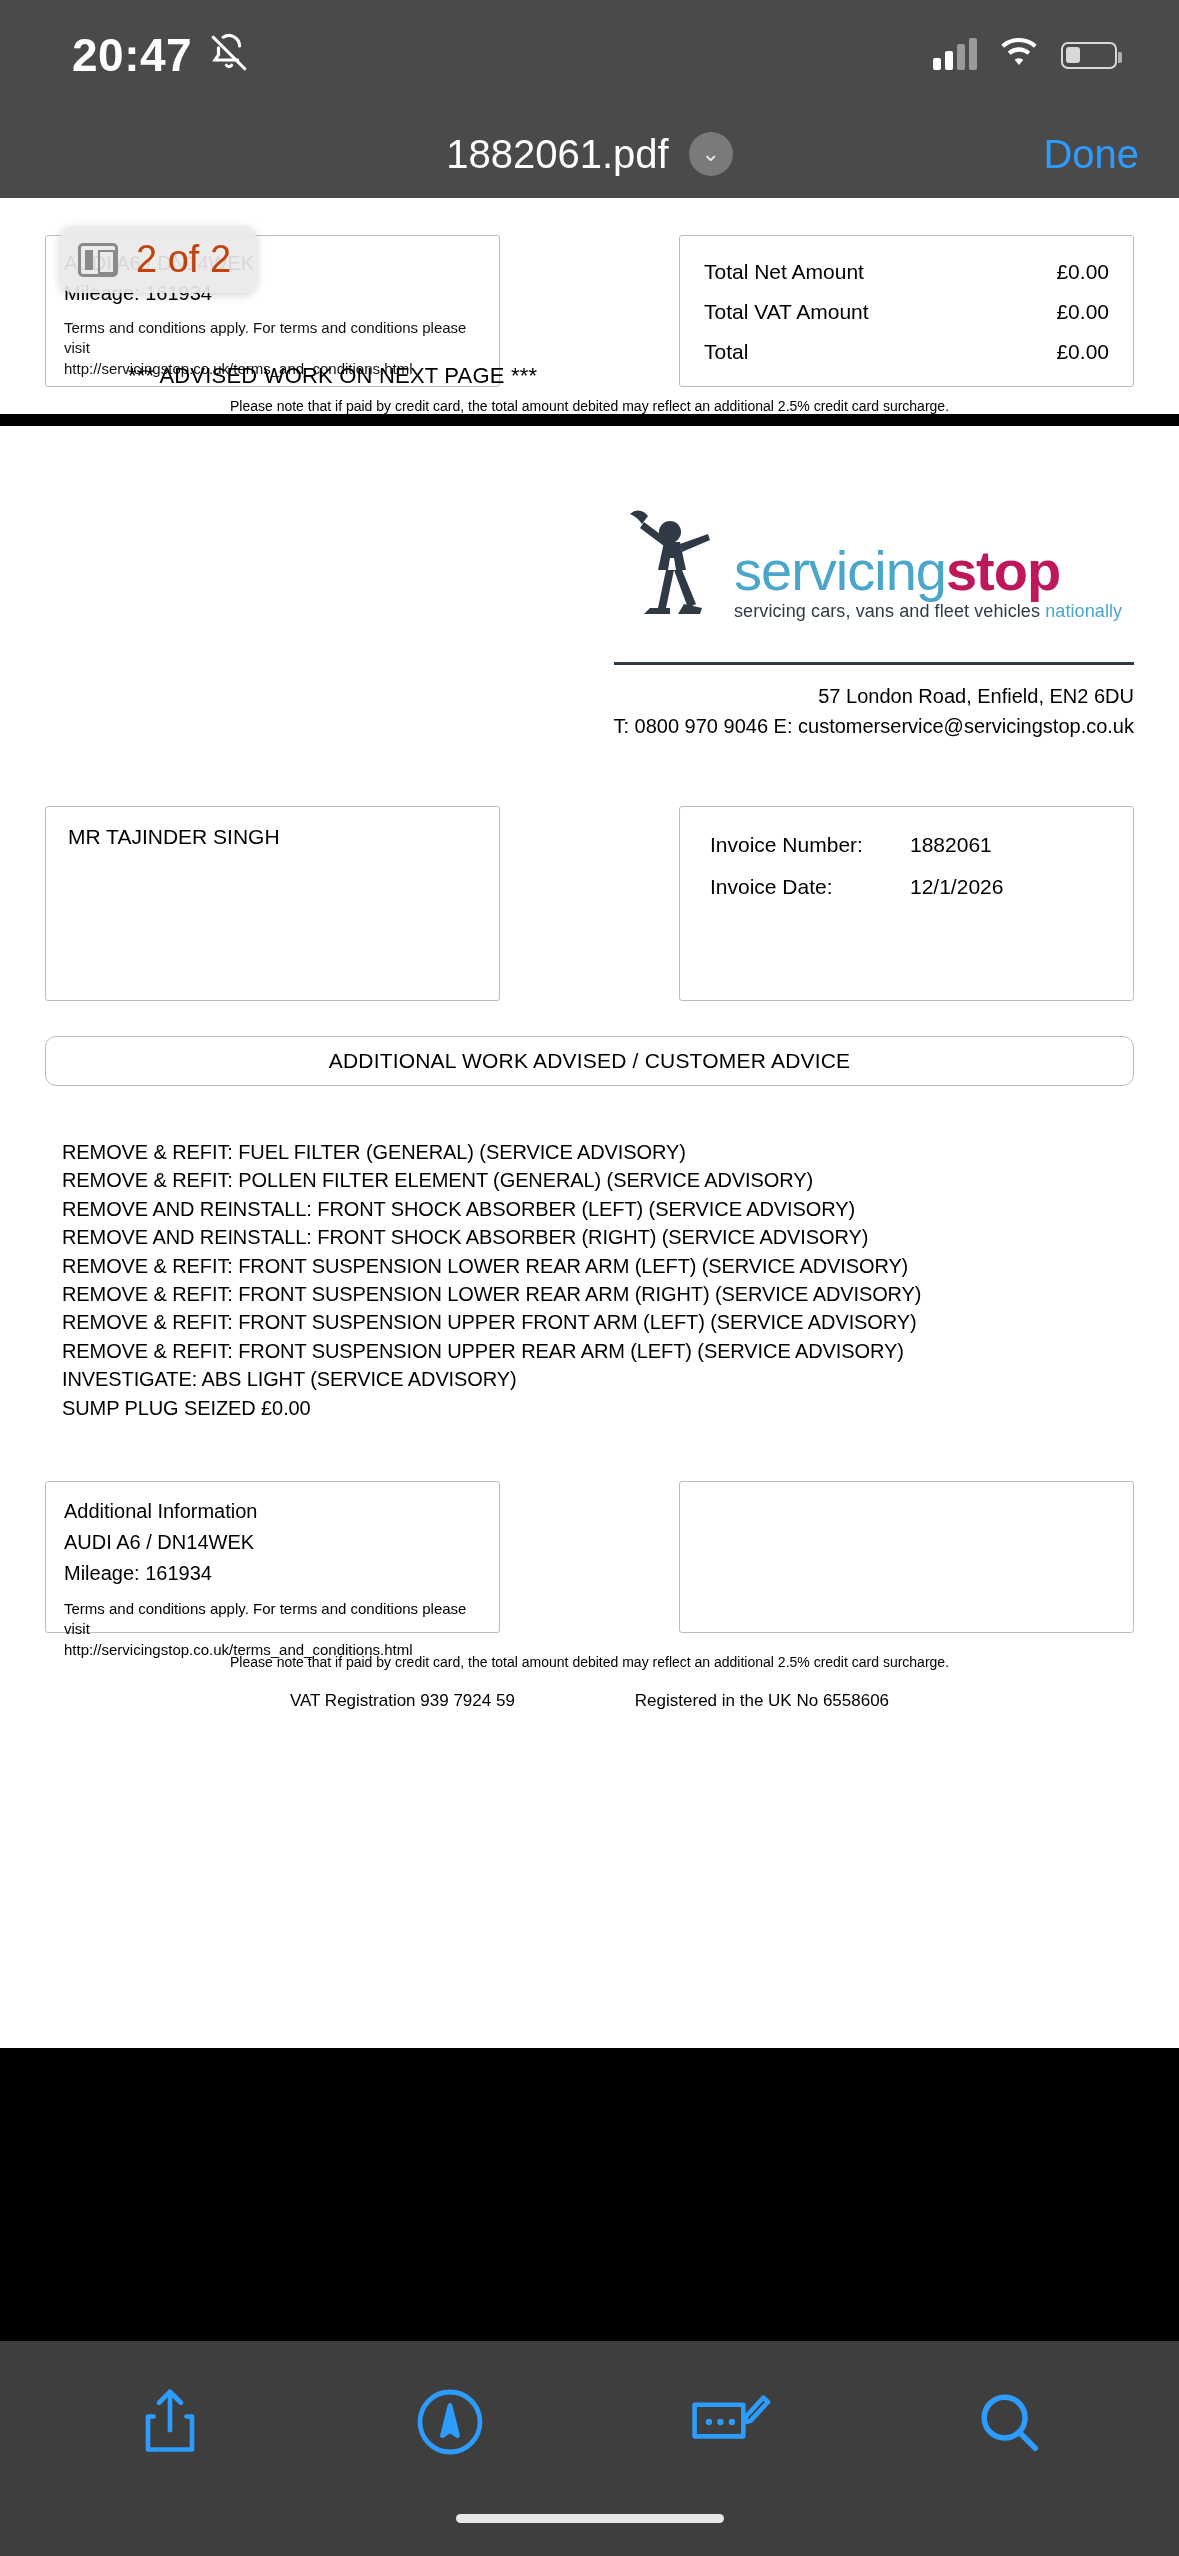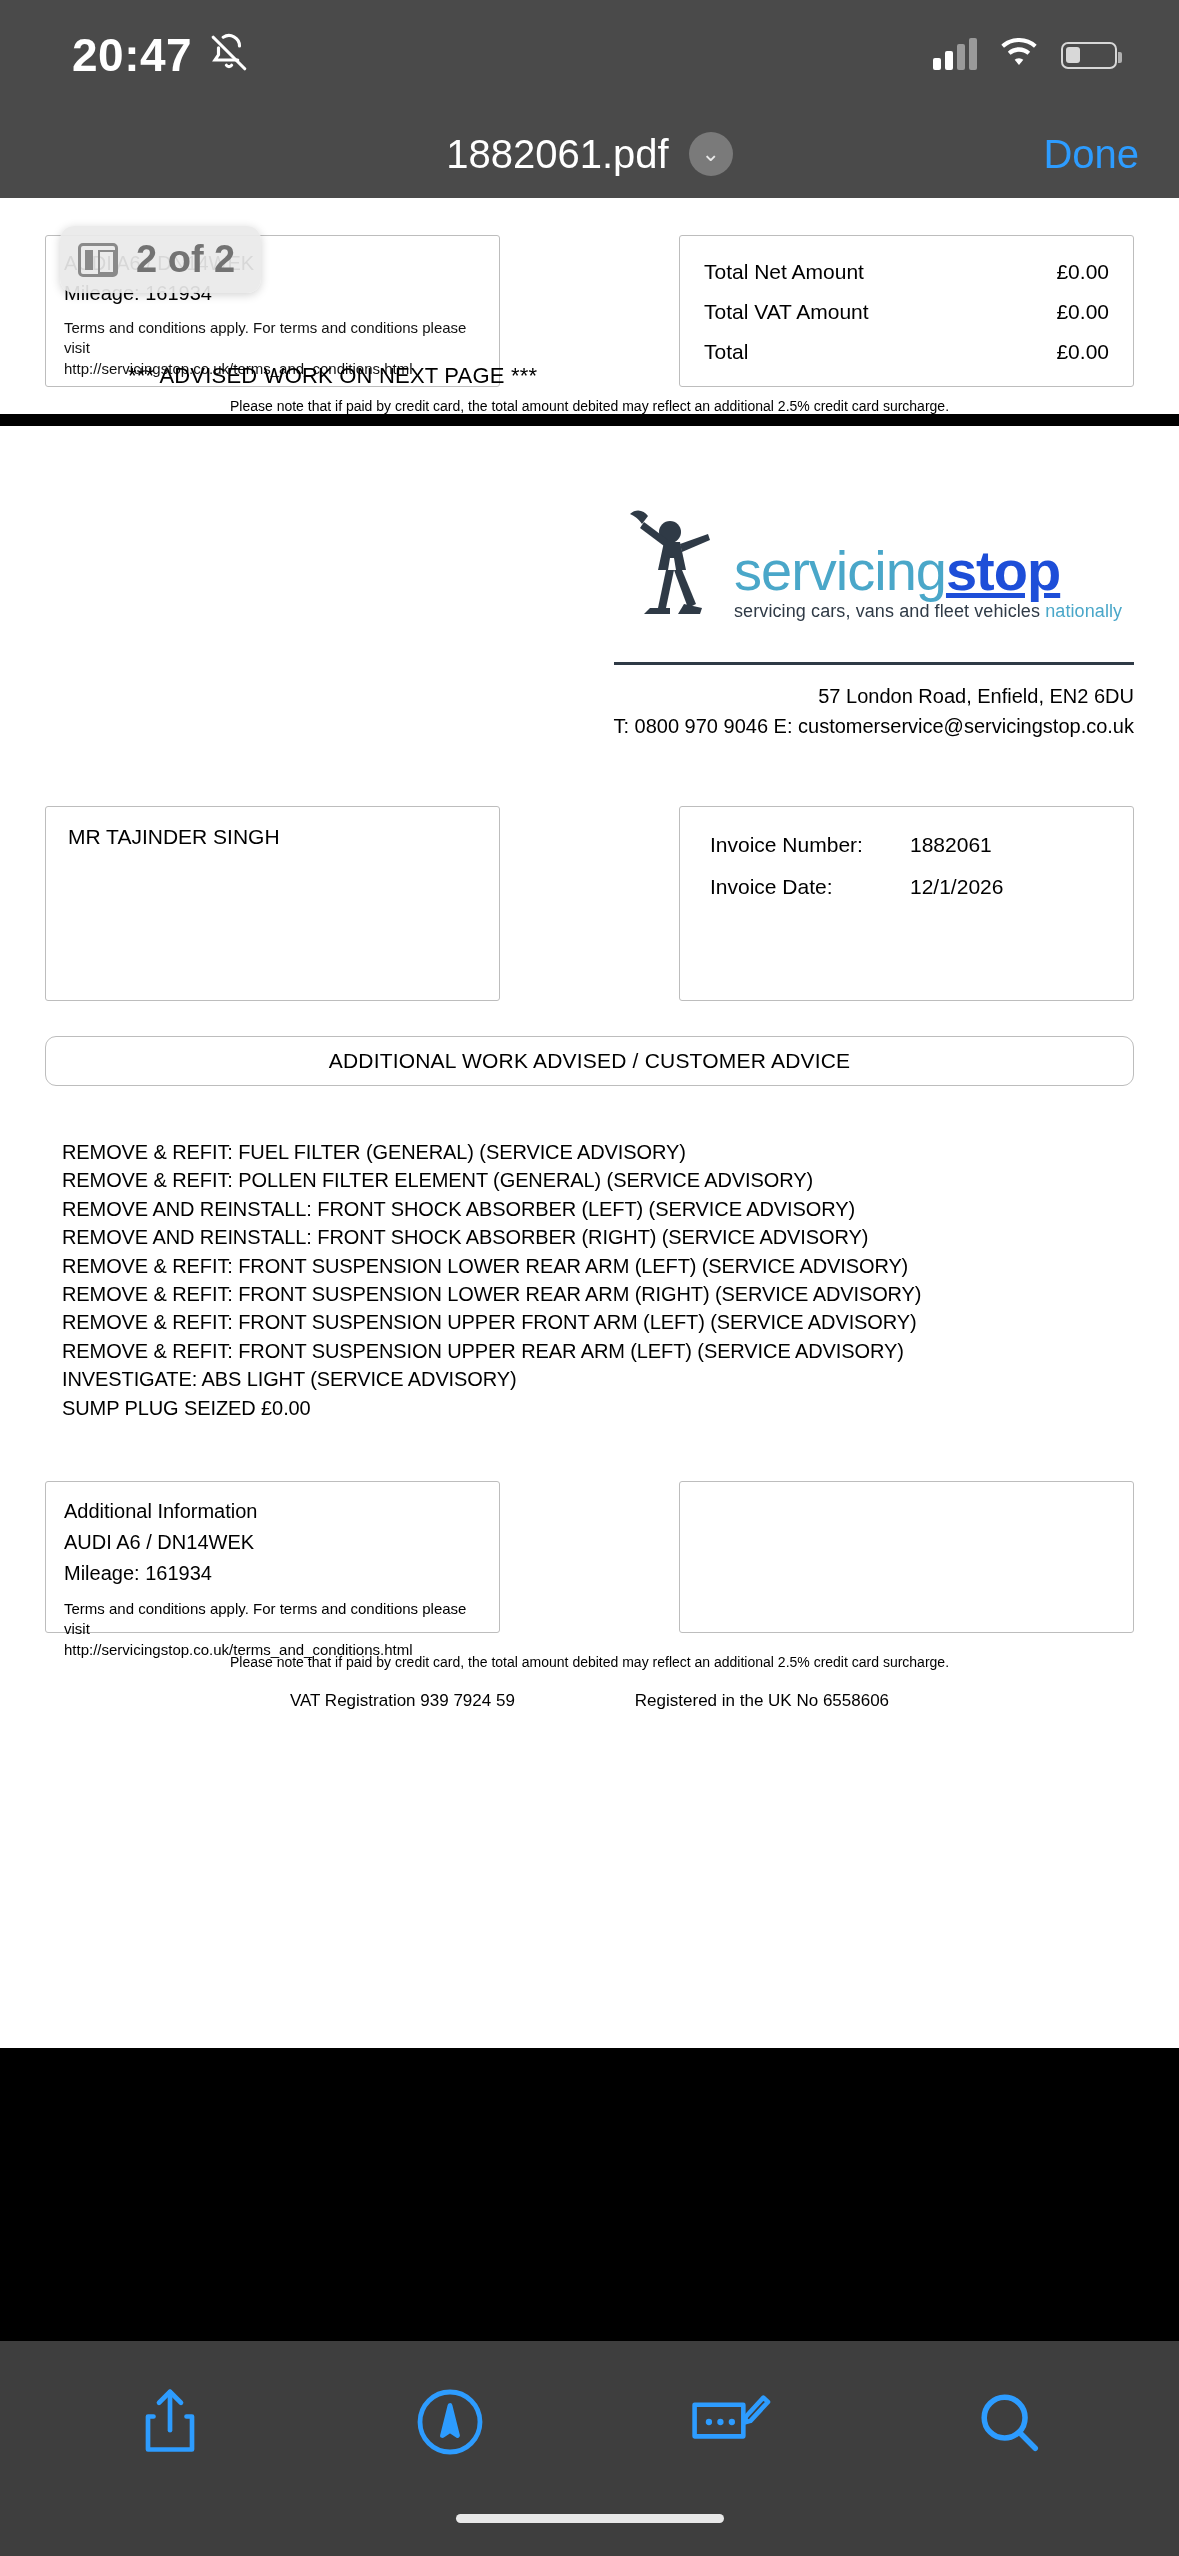--- a/index.html
+++ b/index.html
@@ -185,21 +185,21 @@
   }
   .page-badge .pgicon:before {
     content: ""; position: absolute; left: 4px; top: 4px;
     width: 8px; height: 20px; background: #8a8a8a;
   }
   .page-badge .pgicon:after {
     content: ""; position: absolute; left: 17px; top: 4px;
     width: 13px; height: 20px; border: 2px solid #8a8a8a;
   }
   .page-badge .pgtext {
-    font-size: 38px; font-weight: 700; color: #737373;
+    font-size: 38px; font-weight: 400; color: #c2410c;
   }
 
   
   .page-full {
     padding: 0 45px;
     height: 1622px;
     position: relative;
   }
 
   .logo-block {
@@ -212,21 +212,21 @@
   }
   .logo-figure { position: relative; width: 120px; height: 140px; }
   .logo-figure svg { position: absolute; left: 0; top: 0; }
   .logo-text { padding-bottom: 14px; }
   .logo-word {
     font-size: 56px;
     line-height: 0.95;
     letter-spacing: -1px;
   }
   .logo-word .blue { color: #4aa7c9; }
-  .logo-word .dark { color: #1d4ed8; font-weight: 700; text-decoration: underline; }
+  .logo-word .dark { color: #be185d; font-weight: 700; }
   .logo-tag {
     font-size: 18px;
     color: #2f3a46;
     margin-top: 4px;
     letter-spacing: 0.1px;
     text-align: right;
   }
   .logo-tag .blue { color: #4aa7c9; }
   .logo-rule {
     position: absolute;

